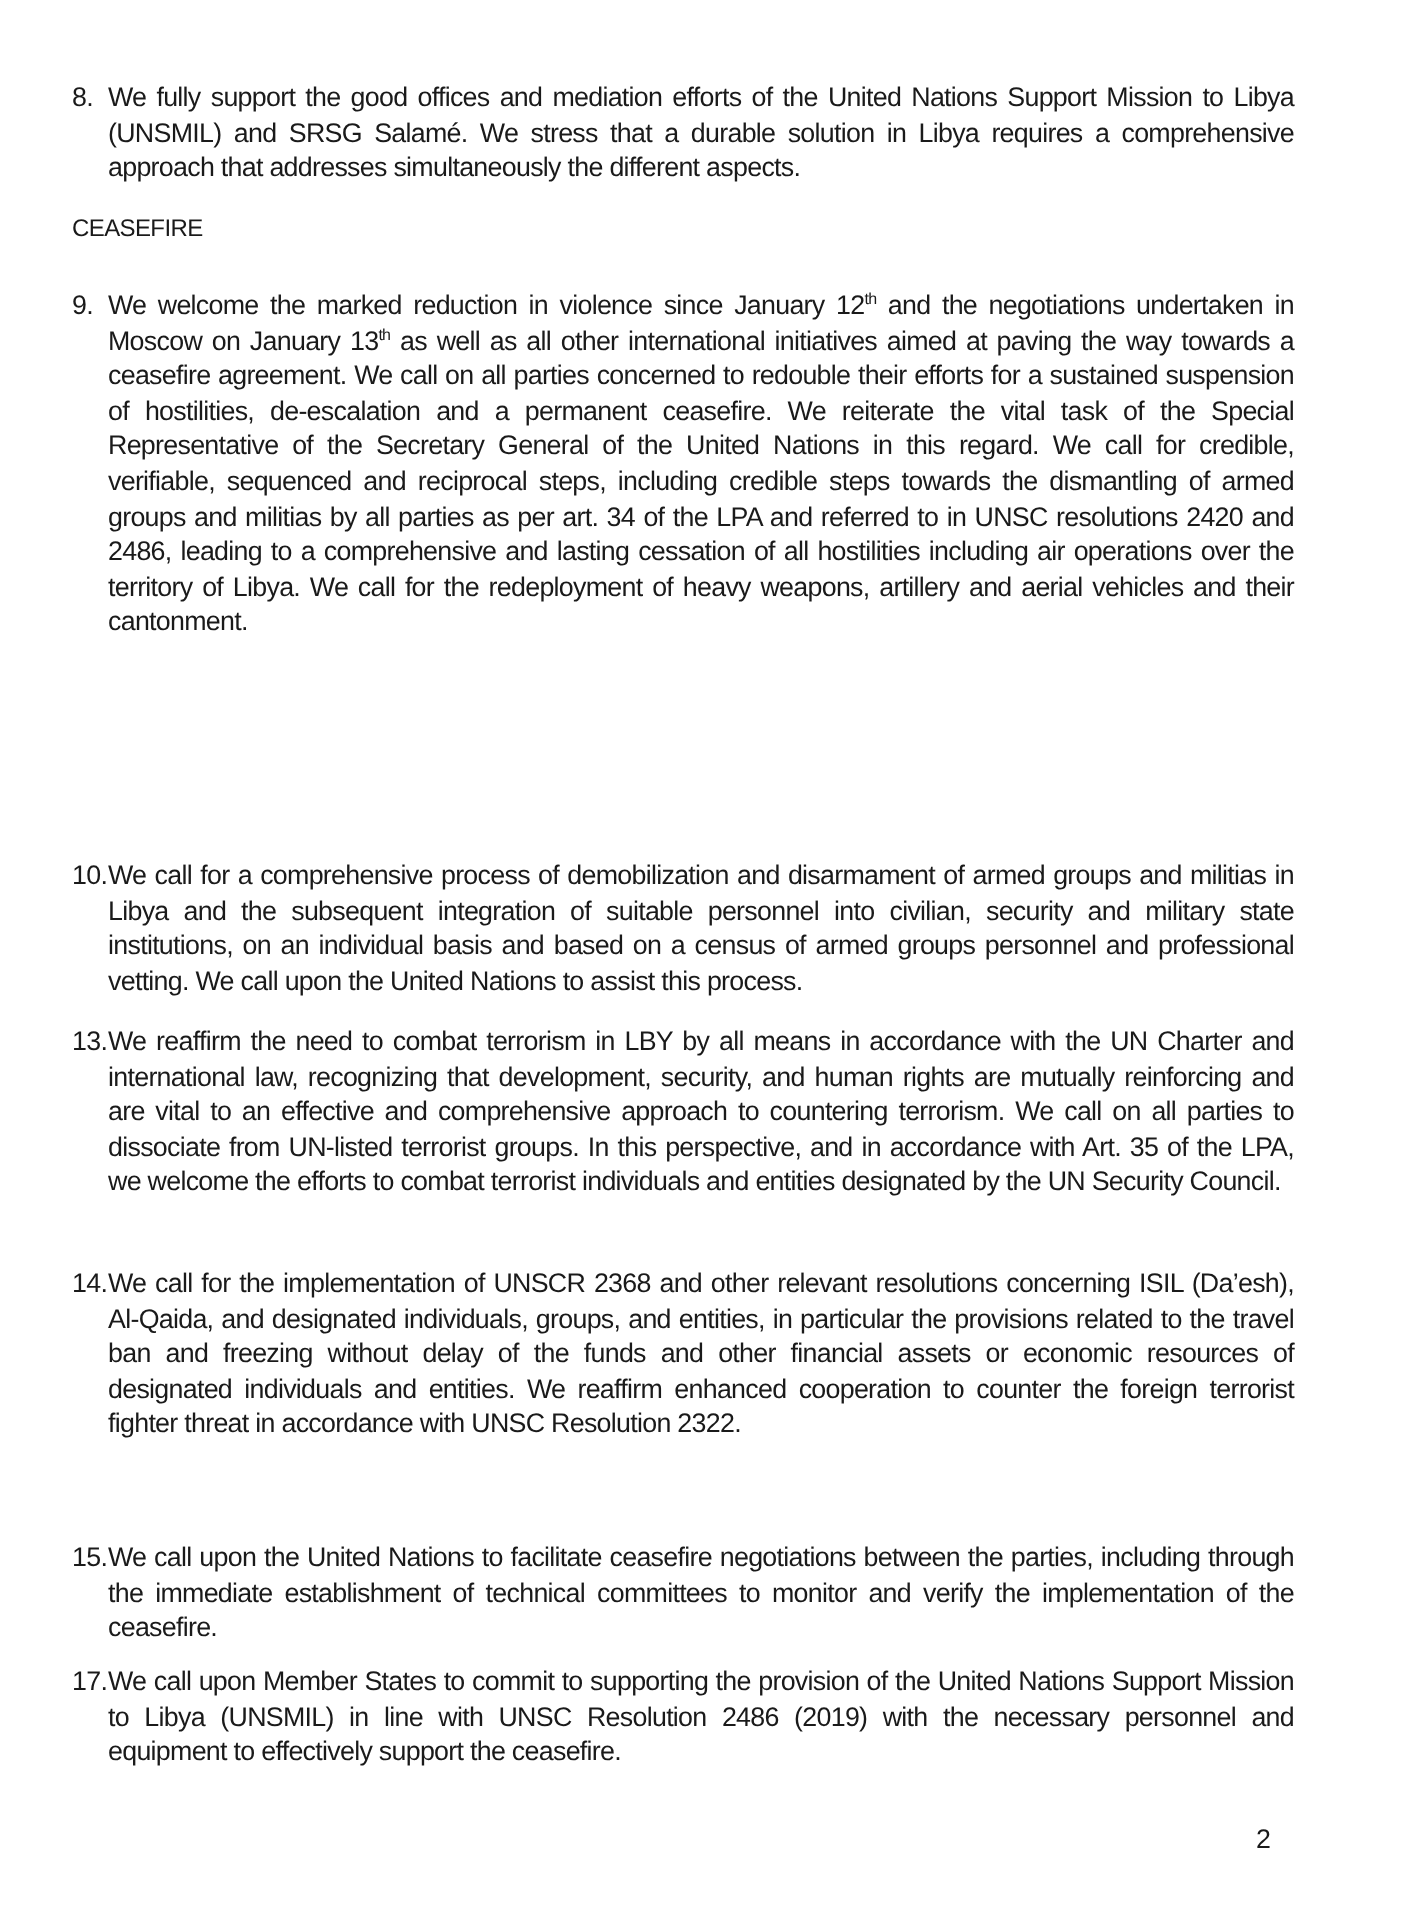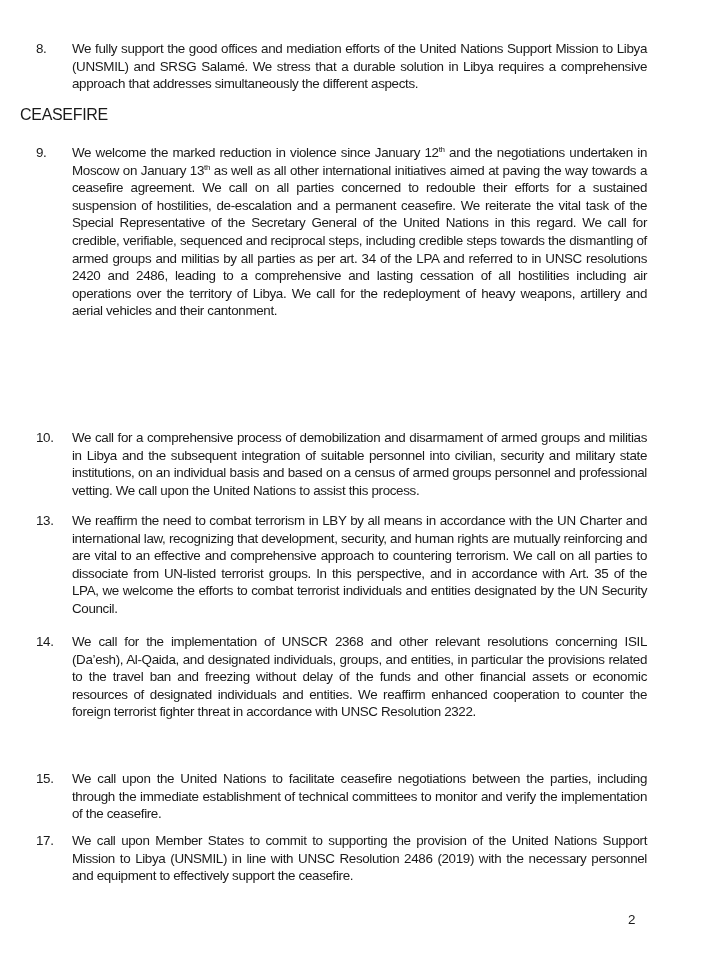--- a/index.html
+++ b/index.html
@@ -9,24 +9,24 @@
     color: #1a1a1a;
   }
   .page { position: absolute; left: 0; top: 0; width: 703px; height: 960px; background: #fff; }
   .para {
     position: absolute; left: 36px; width: 611px;
     font-size: 13.4px; line-height: 17.6px;
     letter-spacing: -0.35px;
     text-align: justify;
   }
   .para .num { position: absolute; left: 0; top: 0; }
-  .para .txt { display: block; margin-left: 36px; }
+  .para .txt { display: block; margin-left: 18px; }
   .heading {
-    position: absolute; left: 20px; top: 106px;
-    font-size: 16px; line-height: 17.6px; letter-spacing: -0.3px;
+    position: absolute; left: 36px; top: 106px;
+    font-size: 12px; line-height: 17.6px; letter-spacing: -0.3px;
   }
   sup { font-size: 8px; line-height: 0; vertical-align: 5px; }
   .pagenum { position: absolute; left: 628px; top: 912px; font-size: 13.4px; }
 </style>
 </head>
 <body>
 
 <div class="page">
 
   <div class="para" style="top:40px">

